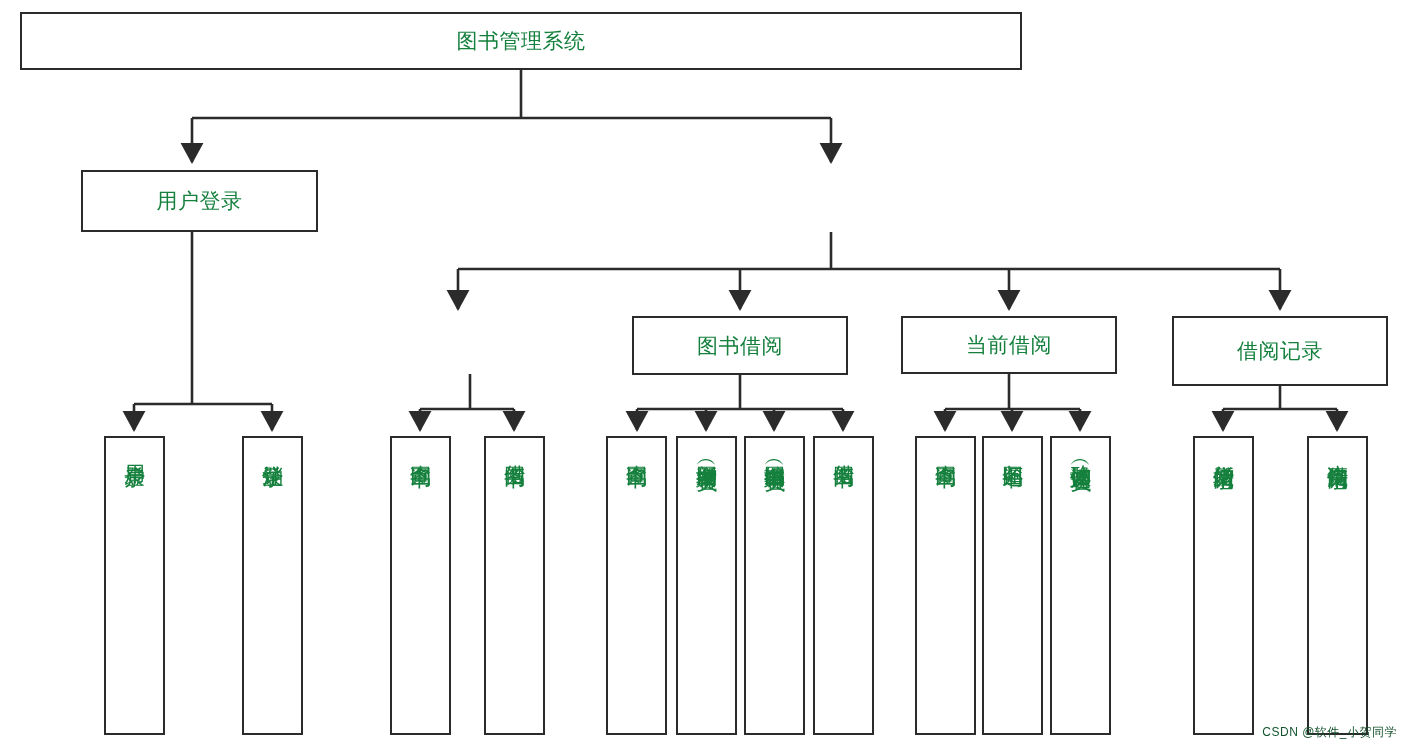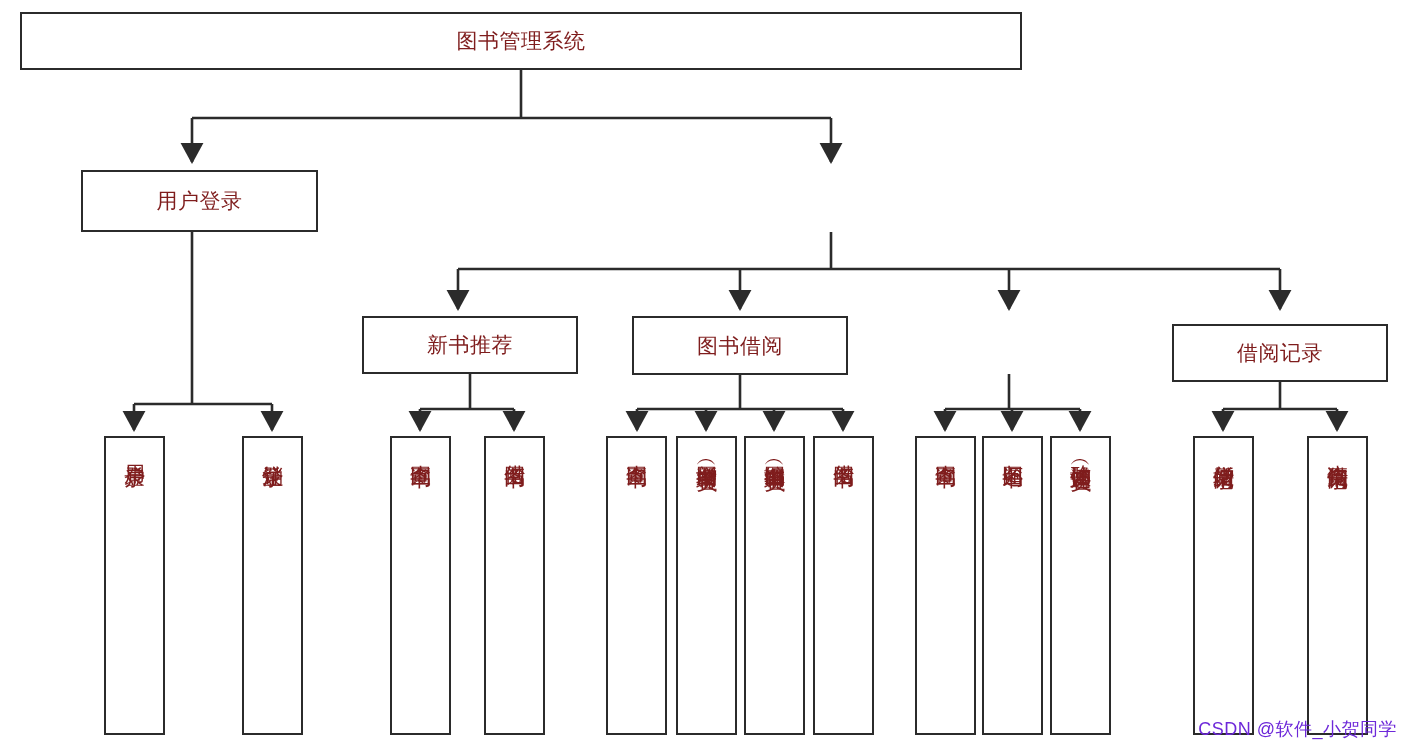--- a/index.html
+++ b/index.html
@@ -27,21 +27,21 @@
     pointer-events: none;
   }
   .node {
     position: absolute;
     box-sizing: border-box;
     background: #ffffff;
     border: 2px solid #2b2b2b;
     display: flex;
     align-items: center;
     justify-content: center;
-    color: #7f1d1d;
+    color: #15803d;
     z-index: 2;
   }
   .node .label {
     display: block;
     text-align: center;
     line-height: 1.12;
     letter-spacing: 0.5px;
   }
   
   .node.h .label {
@@ -59,22 +59,22 @@
     font-size: 21px;
     line-height: 1.06;
     letter-spacing: 1px;
     height: auto;
     margin: 0 auto;
   }
   #watermark {
     position: absolute;
     right: 8px;
     bottom: 6px;
-    font-size: 18px;
-    color: #6d28d9;
+    font-size: 12px;
+    color: #14532d;
     white-space: nowrap;
     z-index: 3;
     letter-spacing: 0.5px;
   }
 </style>
 </head>
 <body>
 
 <div id="canvas">
 
@@ -130,27 +130,27 @@
   </svg>
 
   <div class="node h" style="left:20px; top:12px; width:1002px; height:58px;">
     <span class="label">图书管理系统</span>
   </div>
 
   <div class="node h" style="left:81px; top:170px; width:237px; height:62px;">
     <span class="label">用户登录</span>
   </div>
 
-  <div class="node h" style="left:362px; top:316px; width:216px; height:58px;">
-    <span class="label">新书推荐</span>
-  </div>
   <div class="node h" style="left:632px; top:316px; width:216px; height:59px;">
     <span class="label">图书借阅</span>
   </div>
-  <div class="node h" style="left:1172px; top:324px; width:216px; height:58px;">
+  <div class="node h" style="left:901px; top:316px; width:216px; height:58px;">
+    <span class="label">当前借阅</span>
+  </div>
+  <div class="node h" style="left:1172px; top:316px; width:216px; height:70px;">
     <span class="label">借阅记录</span>
   </div>
 
   <div class="node v" style="left:104px; top:436px; width:61px; height:299px;">
     <span class="label">用户登录</span>
   </div>
   <div class="node v" style="left:242px; top:436px; width:61px; height:299px;">
     <span class="label">注销登录</span>
   </div>
 

